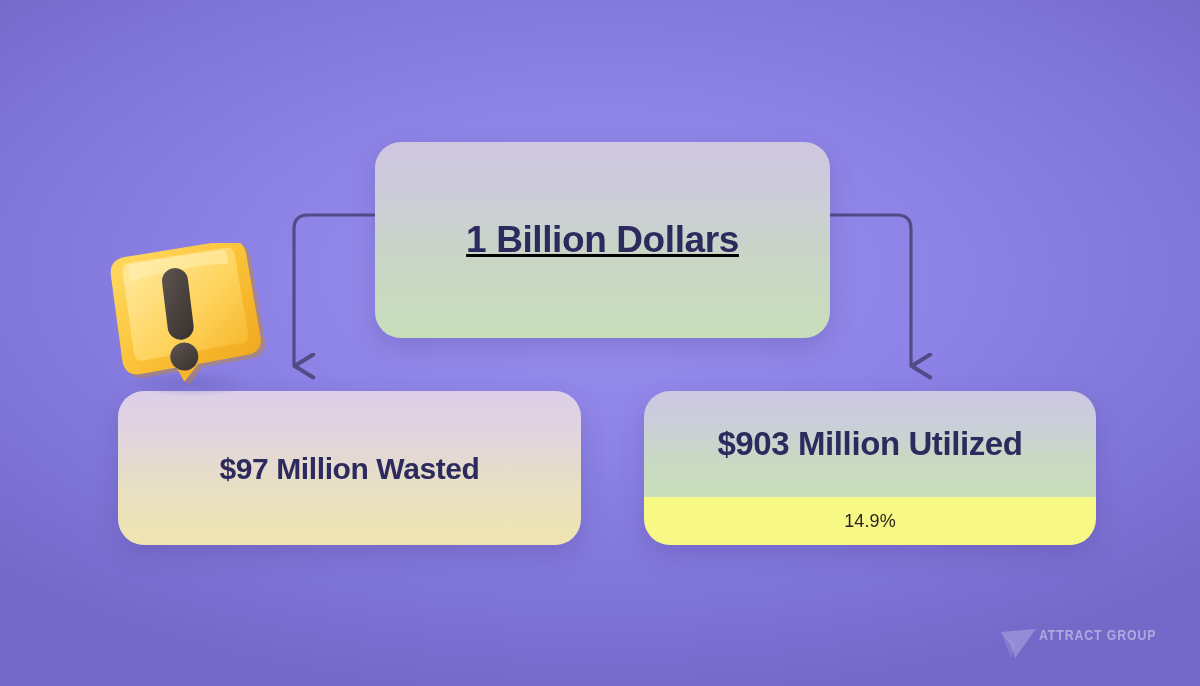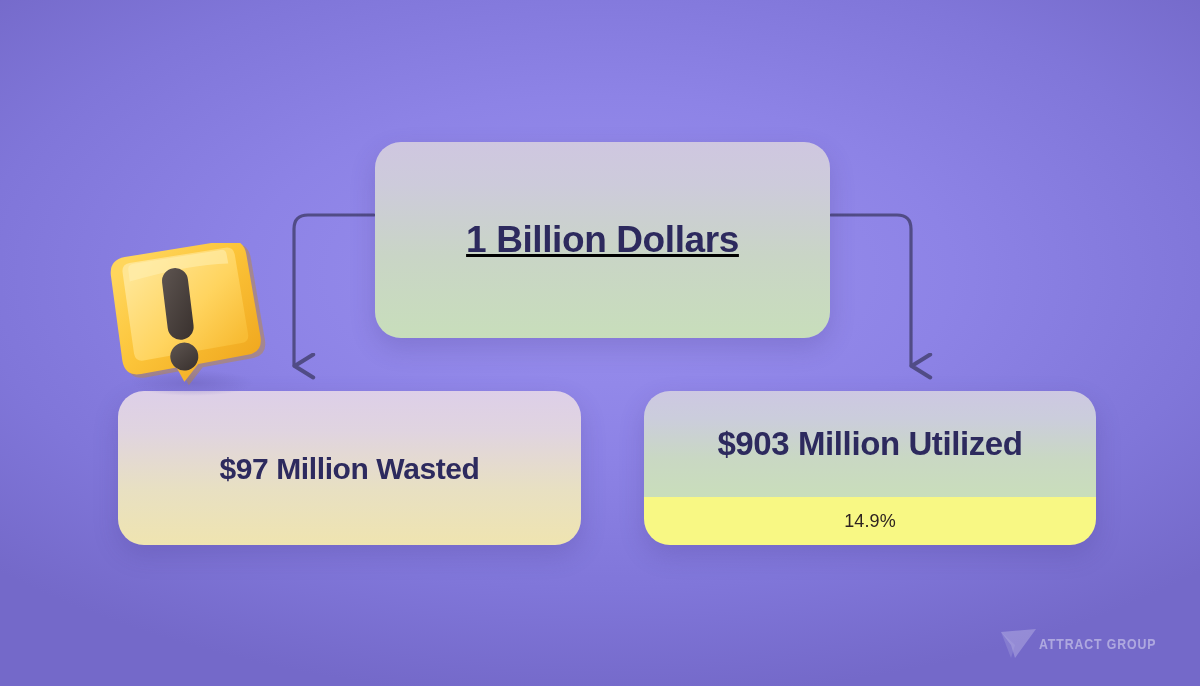--- a/index.html
+++ b/index.html
@@ -129,21 +129,20 @@
     width: 175px;
     height: 155px;
   }
 
   
   #watermark {
     position: absolute;
     right: 18px;
     bottom: 26px;
     display: flex;
-    align-items: center;
     gap: 1px;
     opacity: 0.42;
   }
   #watermark .wm-text {
     color: #ffffff;
     font-size: 15px;
     font-weight: bold;
     letter-spacing: 1.1px;
     transform: scaleX(0.82);
     transform-origin: left center;

